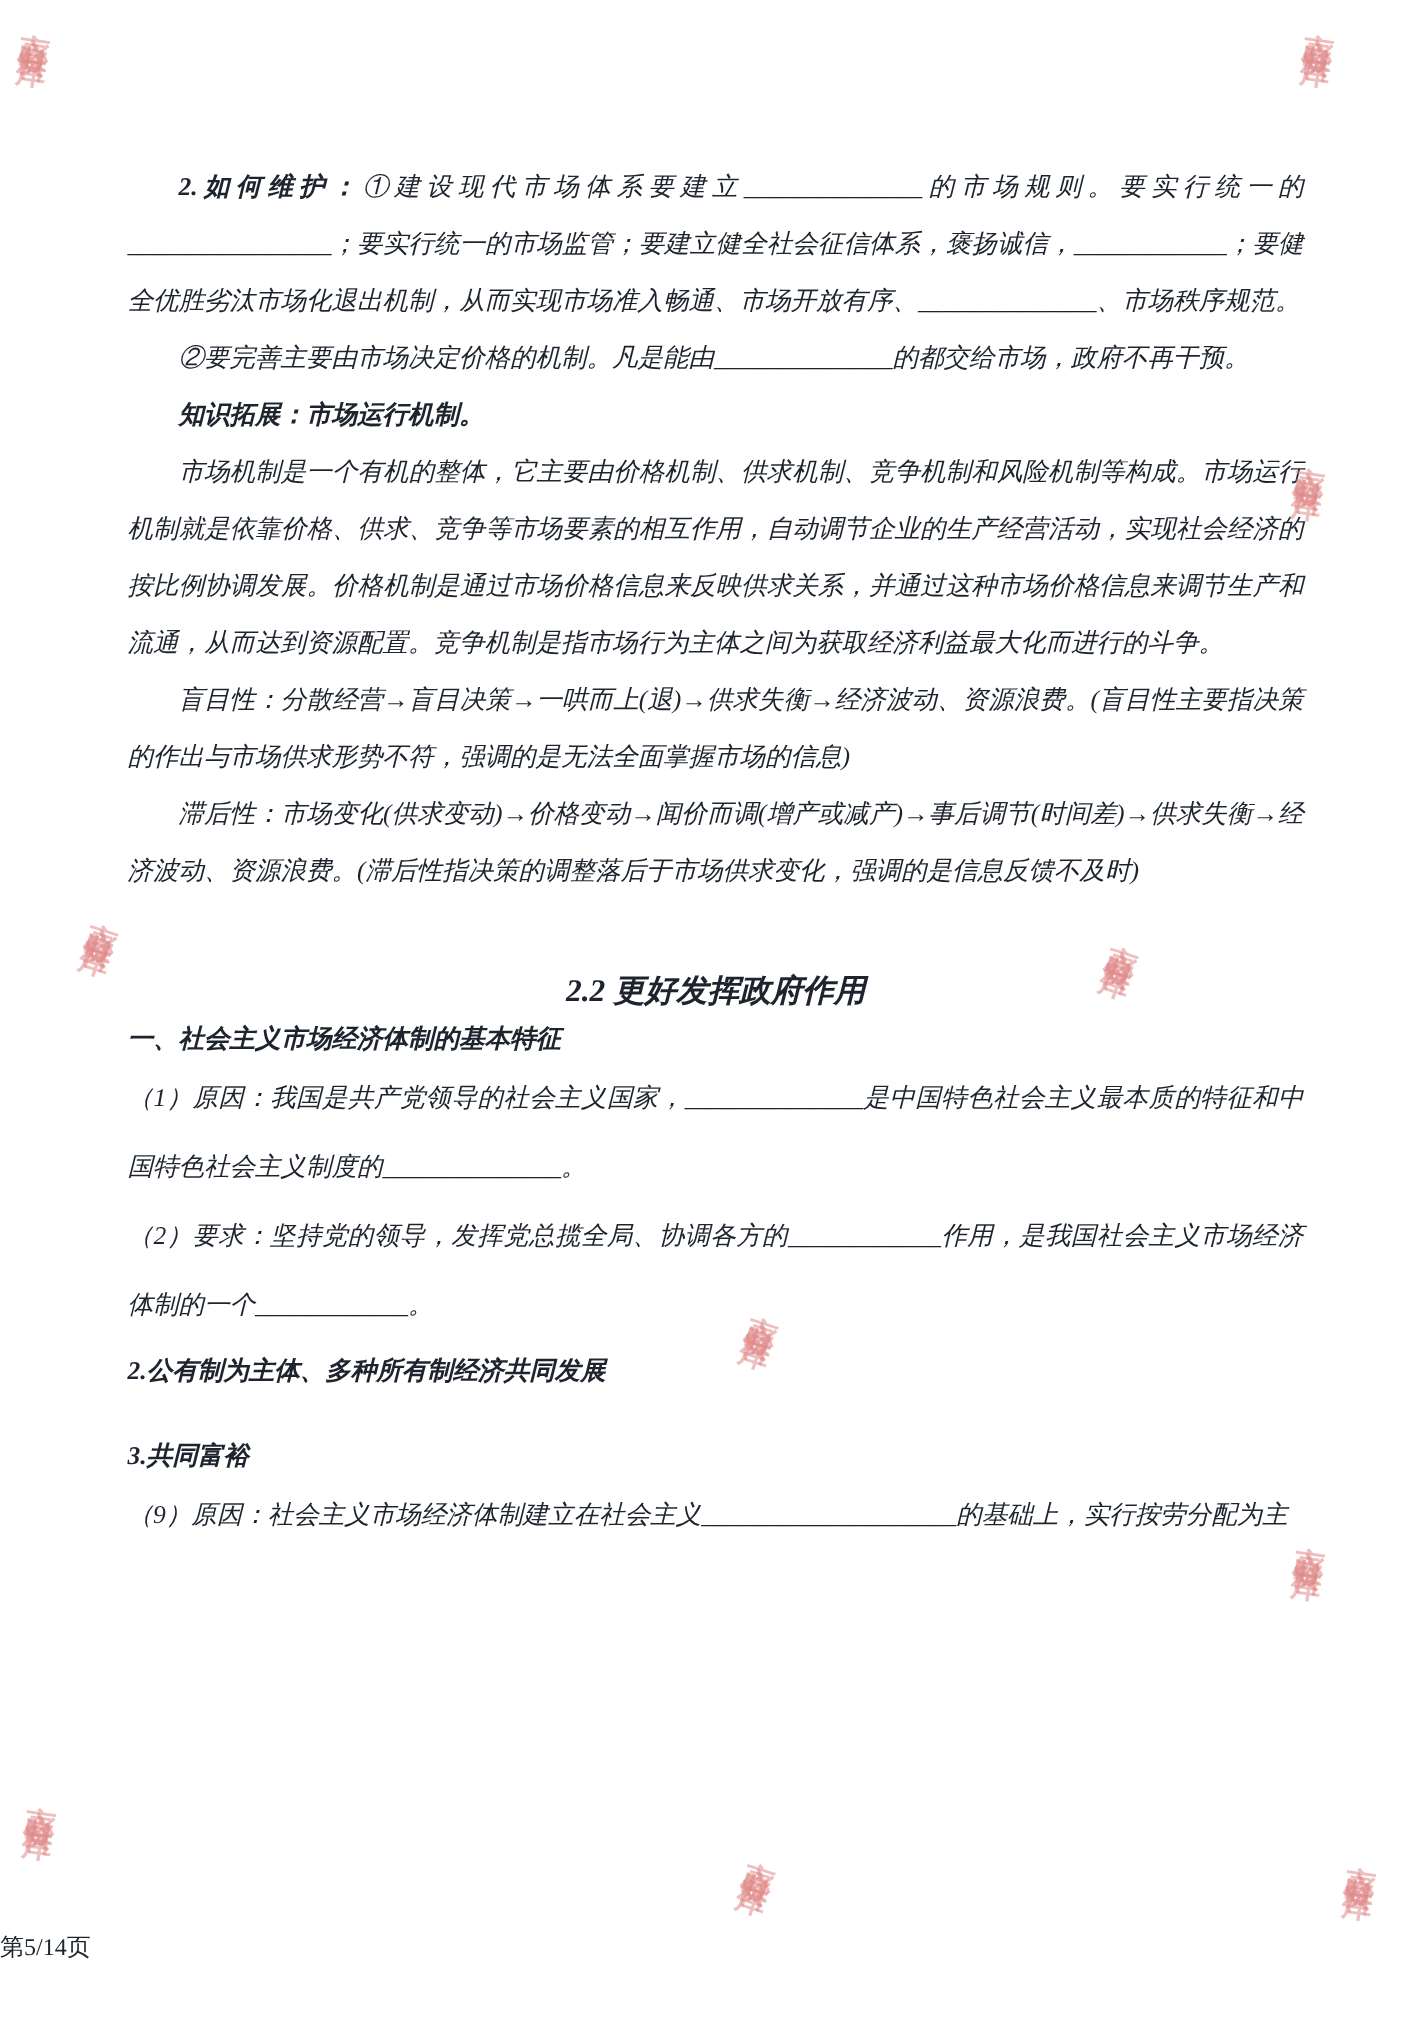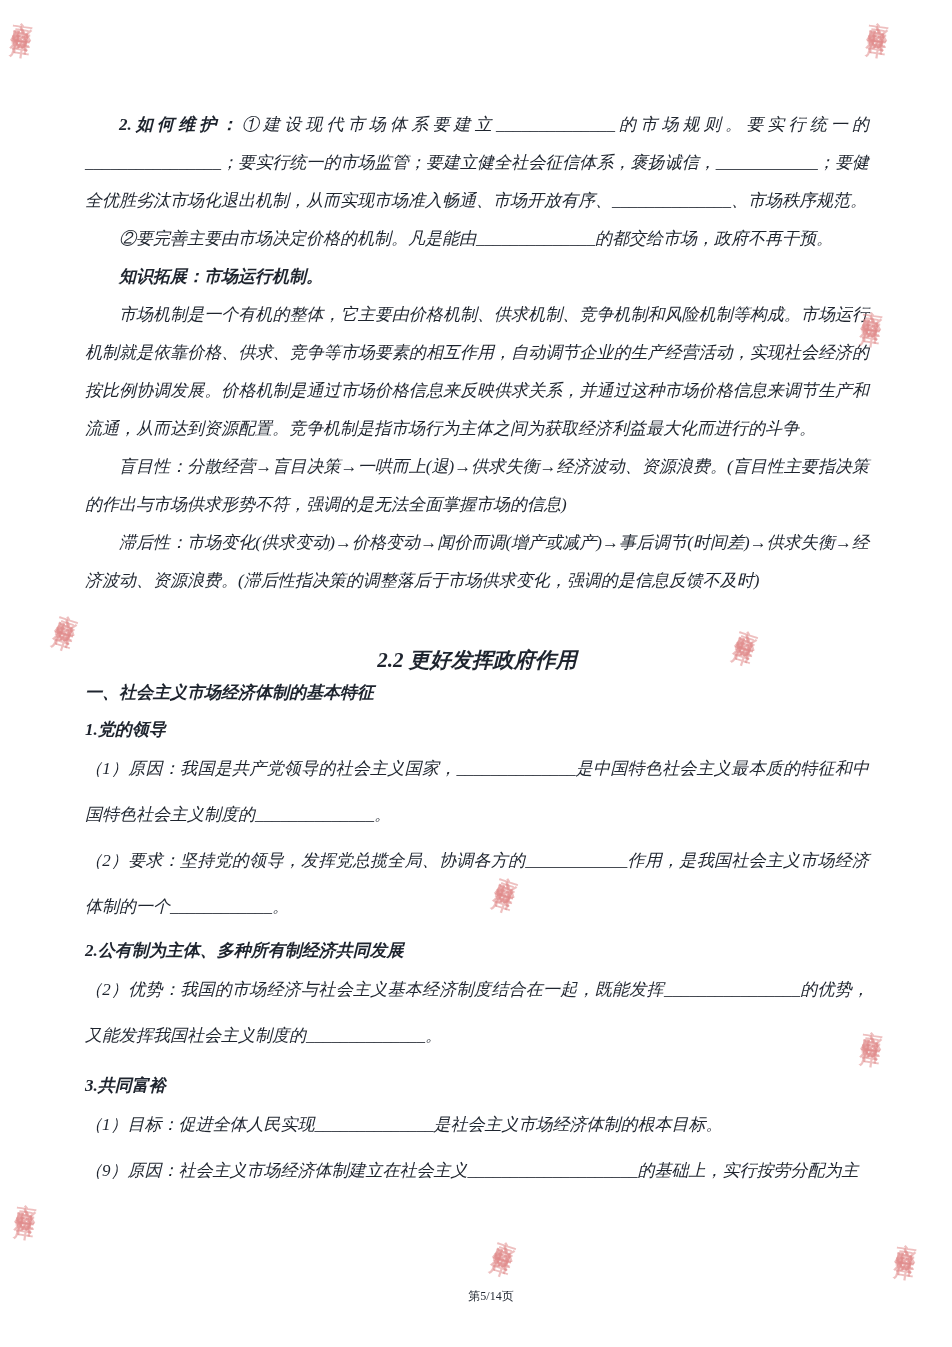--- a/index.html
+++ b/index.html
@@ -48,21 +48,21 @@
     font-size: 17px;
     font-weight: bold;
     line-height: 33px;
   }
   .sec2 p {
     font-size: 17px;
     line-height: 46px;
     text-align: justify;
   }
   .mt-s { margin-top: 4px; }
-  .mt-m { margin-top: 10px; }
+  .mt-m { margin-top: 24px; }
   
   .wm {
     position: absolute;
     writing-mode: vertical-rl;
     text-orientation: upright;
     font-size: 20px;
     font-weight: bold;
     letter-spacing: 3px;
     color: rgba(224, 138, 138, 0.55);
     transform: rotate(var(--r, 8deg));
@@ -70,24 +70,22 @@
     z-index: 3;
     white-space: nowrap;
     user-select: none;
   }
   
   .footer {
     position: absolute;
     left: 0;
     right: 0;
     top: 1288px;
-    text-align: center;
-    font-size: 12px;
+    font-size: 16px;
     color: #1e242e;
-    padding-left: 30px;
   }
 </style>
 </head>
 <body>
 
 <div class="page">
 
   <div class="wm" style="left:12px;  top:6px;    --r:8deg;">言心吖资料库</div>
   <div class="wm" style="left:868px; top:6px;    --r:8deg;">言心吖资料库</div>
   <div class="wm" style="left:862px; top:295px;  --r:8deg;">言心吖资料库</div>
@@ -107,29 +105,26 @@
       <p class="bold">知识拓展：市场运行机制。</p>
       <p>市场机制是一个有机的整体，它主要由价格机制、供求机制、竞争机制和风险机制等构成。市场运行机制就是依靠价格、供求、竞争等市场要素的相互作用，自动调节企业的生产经营活动，实现社会经济的按比例协调发展。价格机制是通过市场价格信息来反映供求关系，并通过这种市场价格信息来调节生产和流通，从而达到资源配置。竞争机制是指市场行为主体之间为获取经济利益最大化而进行的斗争。</p>
       <p>盲目性：分散经营→盲目决策→一哄而上(退)→供求失衡→经济波动、资源浪费。(盲目性主要指决策的作出与市场供求形势不符，强调的是无法全面掌握市场的信息)</p>
       <p>滞后性：市场变化(供求变动)→价格变动→闻价而调(增产或减产)→事后调节(时间差)→供求失衡→经济波动、资源浪费。(滞后性指决策的调整落后于市场供求变化，强调的是信息反馈不及时)</p>
     </section>
 
     <section class="sec2">
       <h2 class="center-title">2.2 更好发挥政府作用</h2>
       <h3 class="h-main">一、社会主义市场经济体制的基本特征</h3>
 
-      <h4 class="h-sub mt-s">1.党的领导</h4>
       <p>（1）原因：我国是共产党领导的社会主义国家，______________是中国特色社会主义最本质的特征和中国特色社会主义制度的______________。</p>
       <p>（2）要求：坚持党的领导，发挥党总揽全局、协调各方的____________作用，是我国社会主义市场经济体制的一个____________。</p>
 
       <h4 class="h-sub mt-s">2.公有制为主体、多种所有制经济共同发展</h4>
-      <p>（2）优势：我国的市场经济与社会主义基本经济制度结合在一起，既能发挥________________的优势，又能发挥我国社会主义制度的______________。</p>
 
       <h4 class="h-sub mt-m">3.共同富裕</h4>
-      <p>（1）目标：促进全体人民实现______________是社会主义市场经济体制的根本目标。</p>
       <p>（9）原因：社会主义市场经济体制建立在社会主义____________________的基础上，实行按劳分配为主</p>
     </section>
 
   </div>
 
   <div class="footer">第5/14页</div>
 
 </div>
 
 </body></html>

